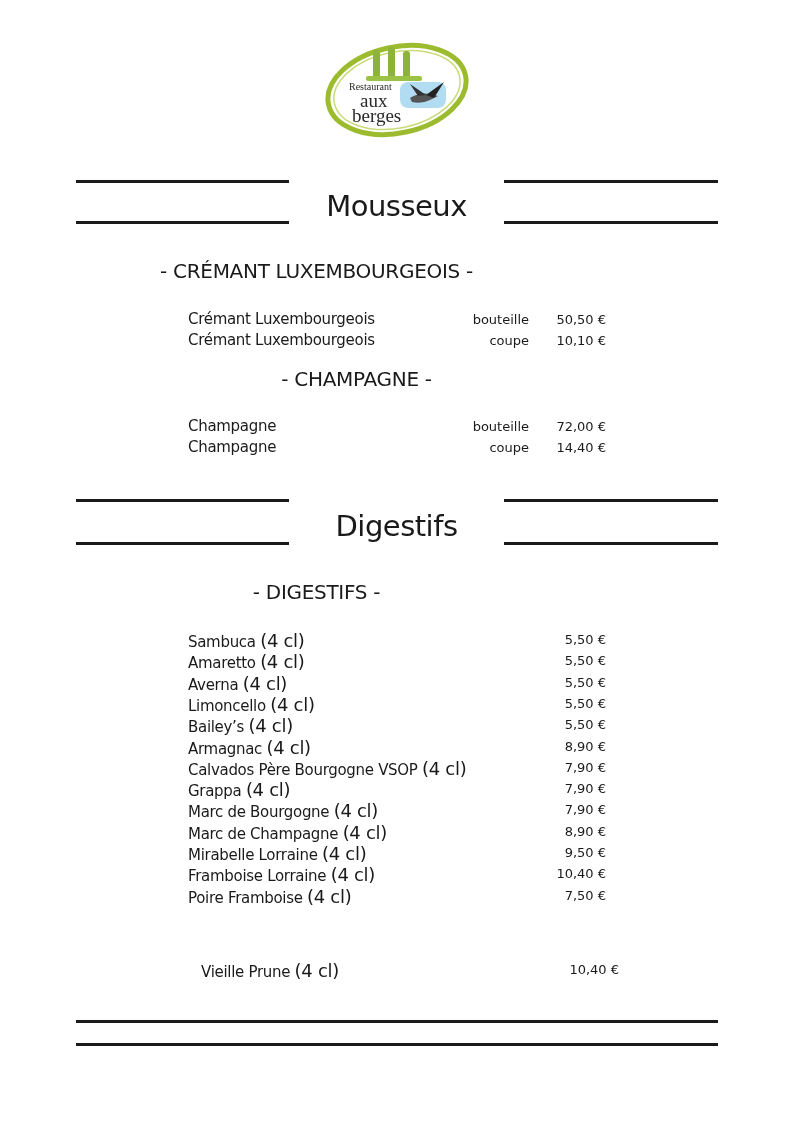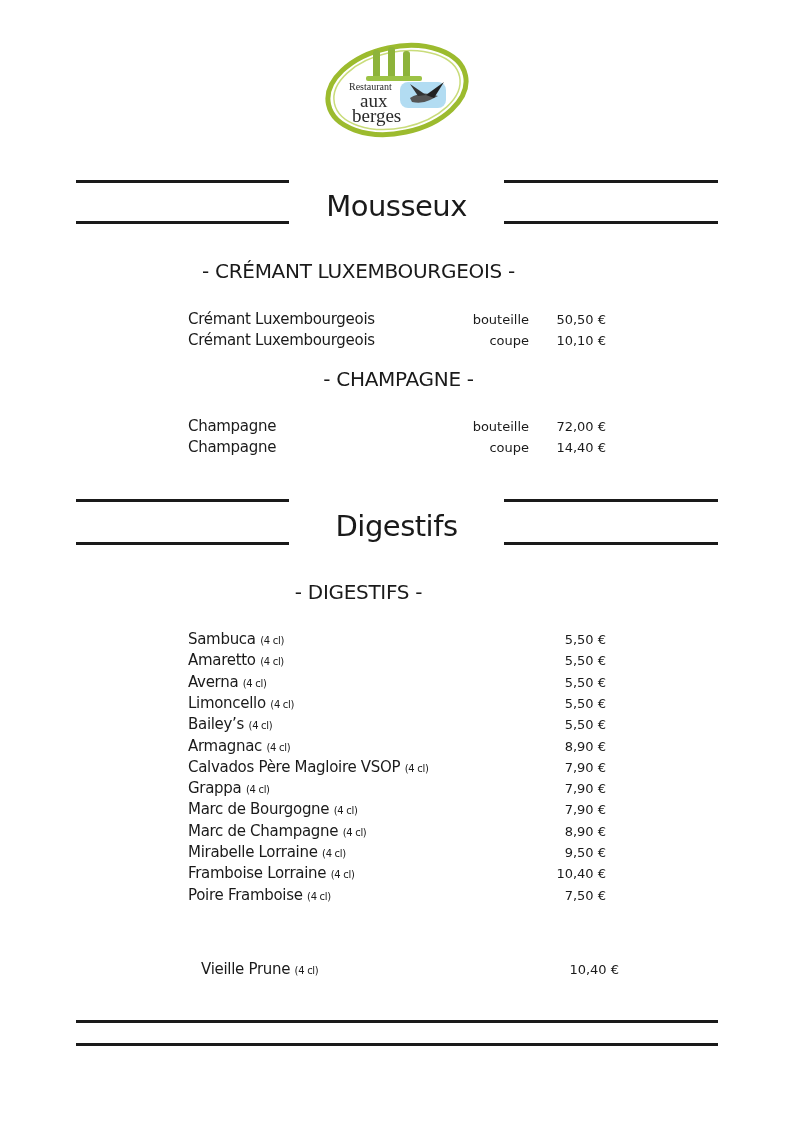--- a/index.html
+++ b/index.html
@@ -3,26 +3,26 @@
 <meta charset="utf-8">
 <style>
   html, body { margin: 0; padding: 0; background: #ffffff; }
   body { width: 793px; height: 1122px; position: relative; overflow: hidden;
          font-family: "DejaVu Sans", "Liberation Sans", sans-serif; color: #1a1a1a; }
   .rule { position: absolute; height: 3px; background: #1a1a1a; }
   .logo { position: absolute; left: 322px; top: 38px; width: 150px; height: 100px; }
   .sec-title { position: absolute; left: 0; width: 793px; text-align: center;
                font-size: 29px; font-weight: normal; letter-spacing: -0.5px; }
   .sub-title { position: absolute; left: 0; width: 633px; text-align: center;
-               font-size: 20px; letter-spacing: -0.3px; margin-left: 42px; }
+               font-size: 20px; letter-spacing: -0.3px; }
   .row { position: absolute; left: 188px; width: 418px; height: 21px; font-size: 15px; }
   .row .name { position: absolute; left: 0; top: 0; white-space: nowrap; letter-spacing: -0.3px; }
   .row .unit { position: absolute; right: 77px; top: 2px; font-size: 13px; text-align: right; }
   .row .price { position: absolute; right: 0; top: 2px; font-size: 13px; white-space: nowrap; }
-  .qty { font-size: 10px; }
+  .qty { font-size: 18px; }
 </style>
 </head>
 <body>
 
 <div class="logo">
   <svg width="150" height="100" viewBox="0 0 150 100">
     <ellipse cx="75" cy="52" rx="70" ry="43" fill="none" stroke="#9cbb2e" stroke-width="5" transform="rotate(-12 75 52)"></ellipse>
     <ellipse cx="75" cy="52" rx="64" ry="38" fill="none" stroke="#c9dc7a" stroke-width="1.5" transform="rotate(-12 75 52)"></ellipse>
 
     <rect x="51" y="12" width="7" height="30" rx="3" fill="#8db33a"></rect>
@@ -100,21 +100,21 @@
     </div>
     <div class="row" style="top: 715.2px;">
       <span class="name"><span>Bailey’s</span> <span class="qty">(4 cl)</span></span>
       <span class="price">5,50 €</span>
     </div>
     <div class="row" style="top: 736.5px;">
       <span class="name"><span>Armagnac</span> <span class="qty">(4 cl)</span></span>
       <span class="price">8,90 €</span>
     </div>
     <div class="row" style="top: 757.8px;">
-      <span class="name"><span>Calvados Père Magloire VSOP</span> <span class="qty">(4 cl)</span></span>
+      <span class="name"><span>Calvados Père Bourgogne VSOP</span> <span class="qty">(4 cl)</span></span>
       <span class="price">7,90 €</span>
     </div>
     <div class="row" style="top: 779.1px;">
       <span class="name"><span>Grappa</span> <span class="qty">(4 cl)</span></span>
       <span class="price">7,90 €</span>
     </div>
     <div class="row" style="top: 800.4px;">
       <span class="name"><span>Marc de Bourgogne</span> <span class="qty">(4 cl)</span></span>
       <span class="price">7,90 €</span>
     </div>

